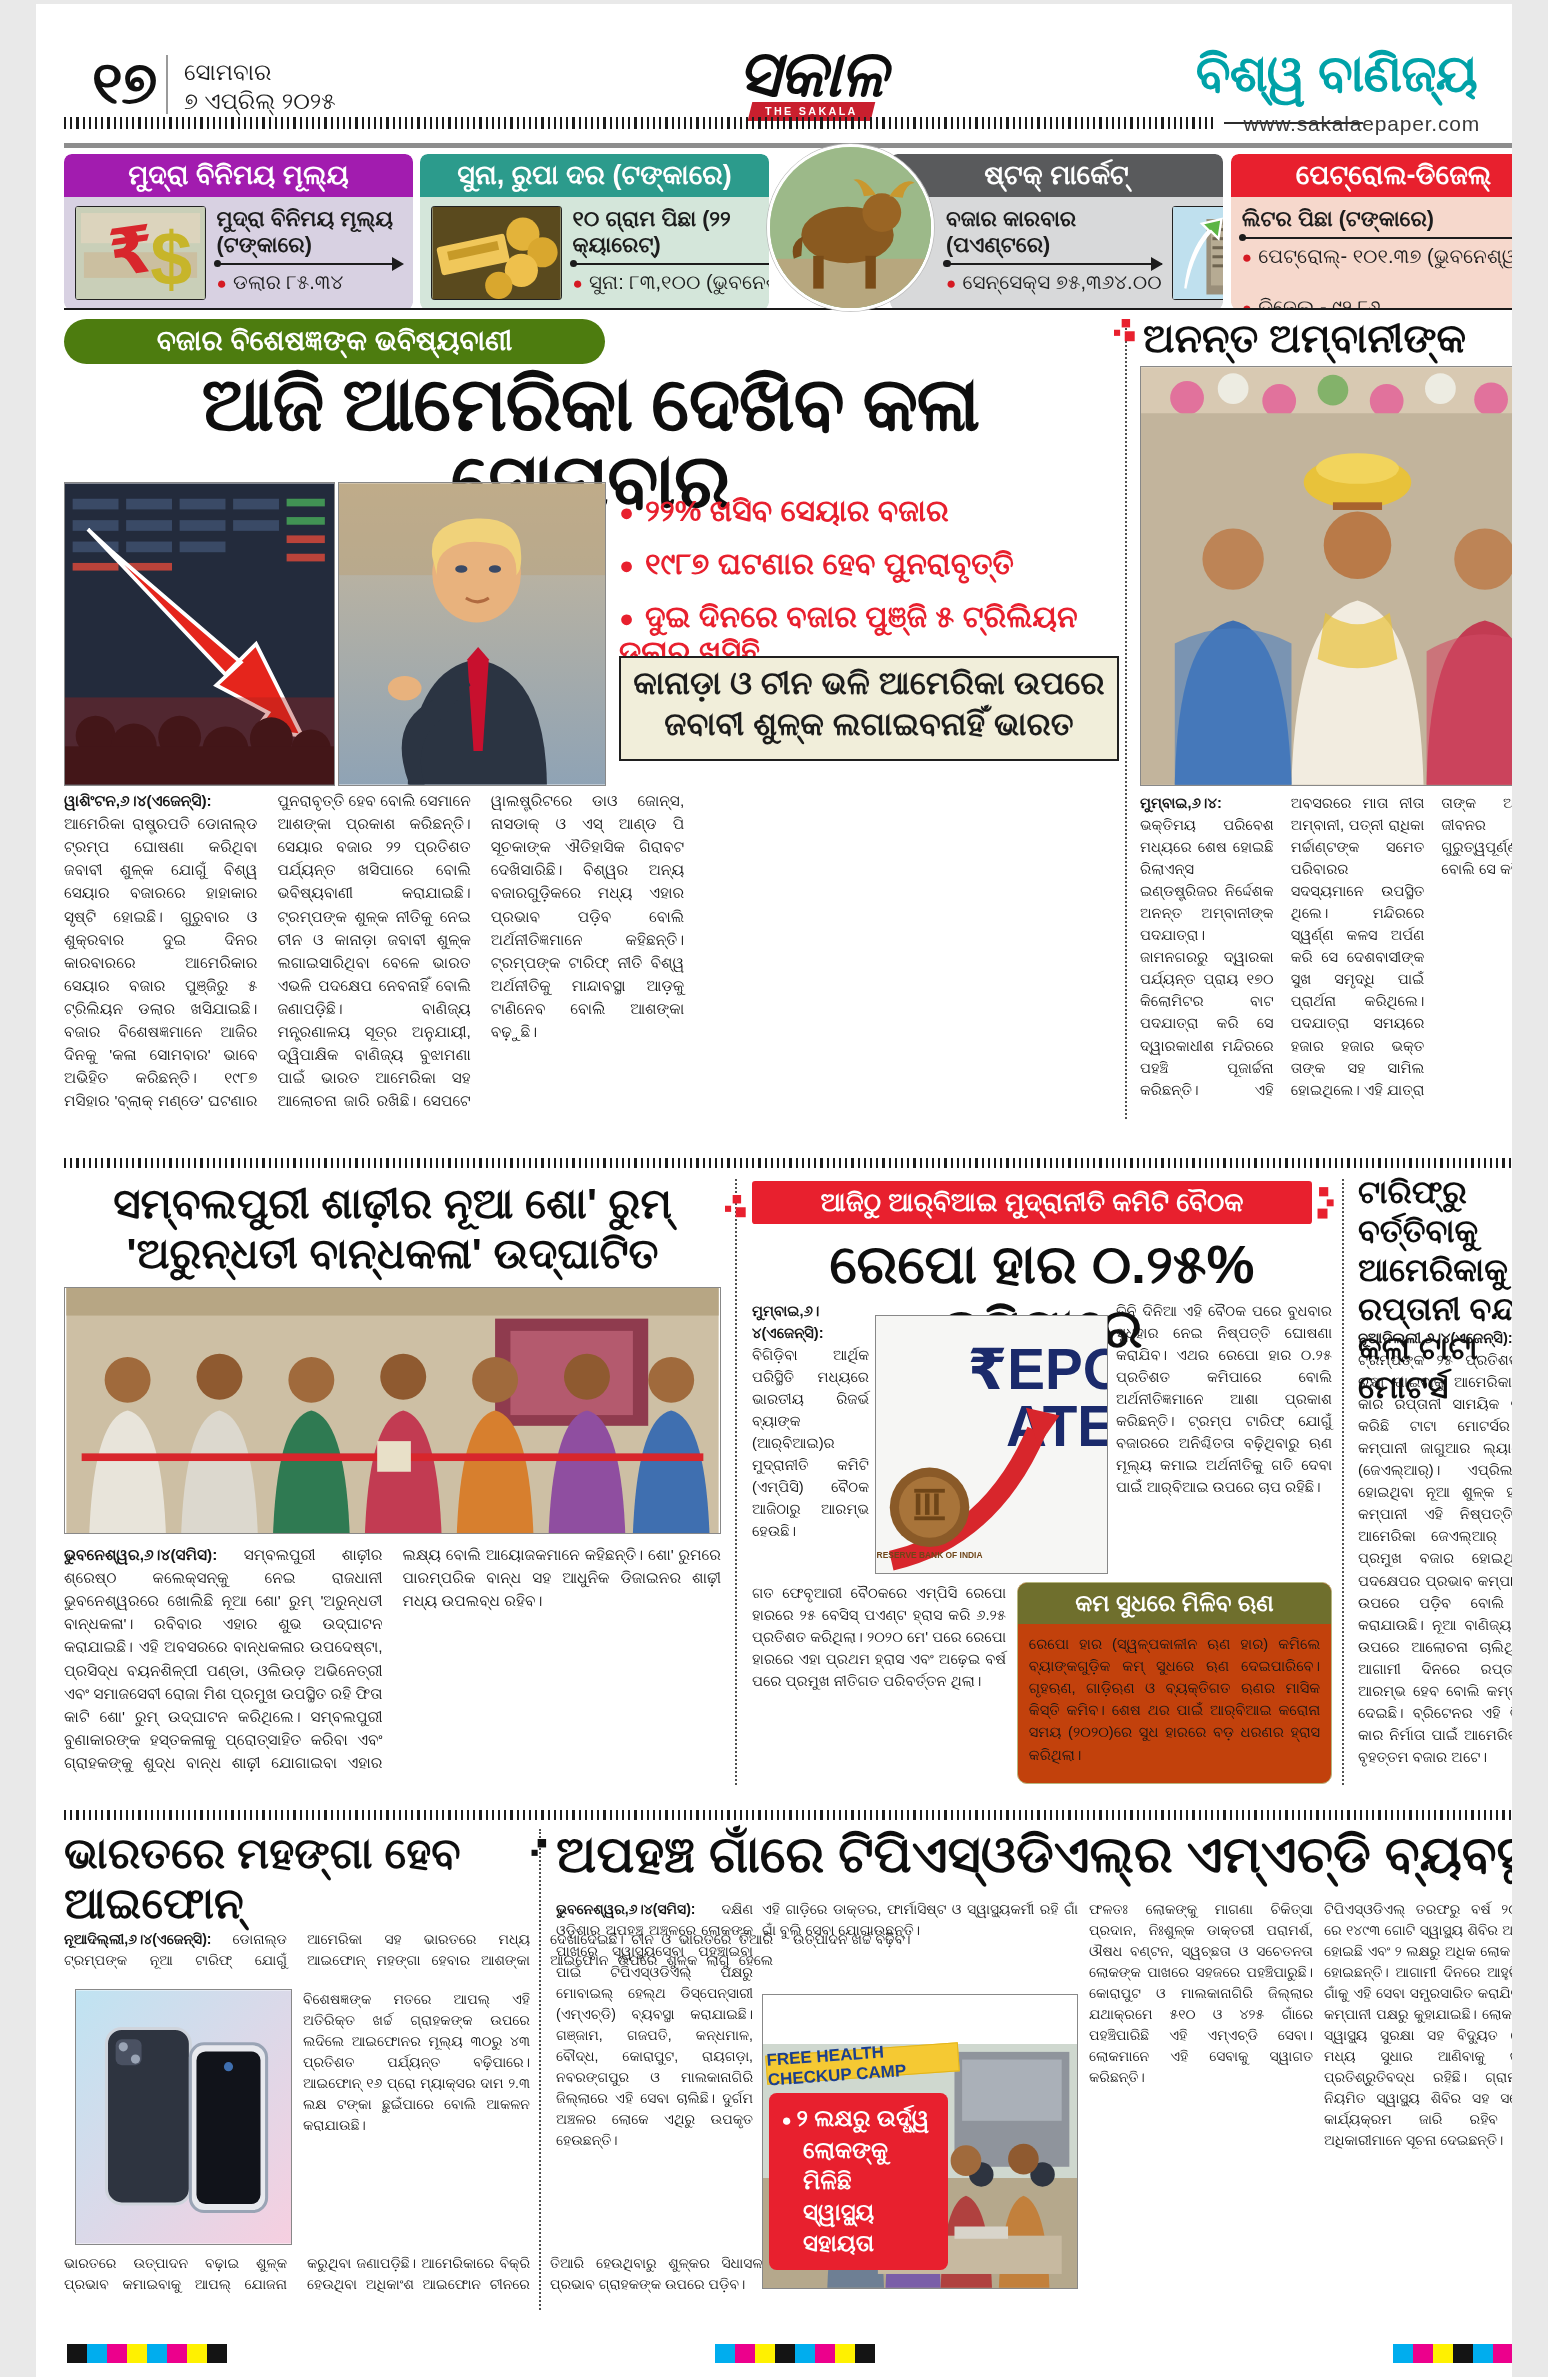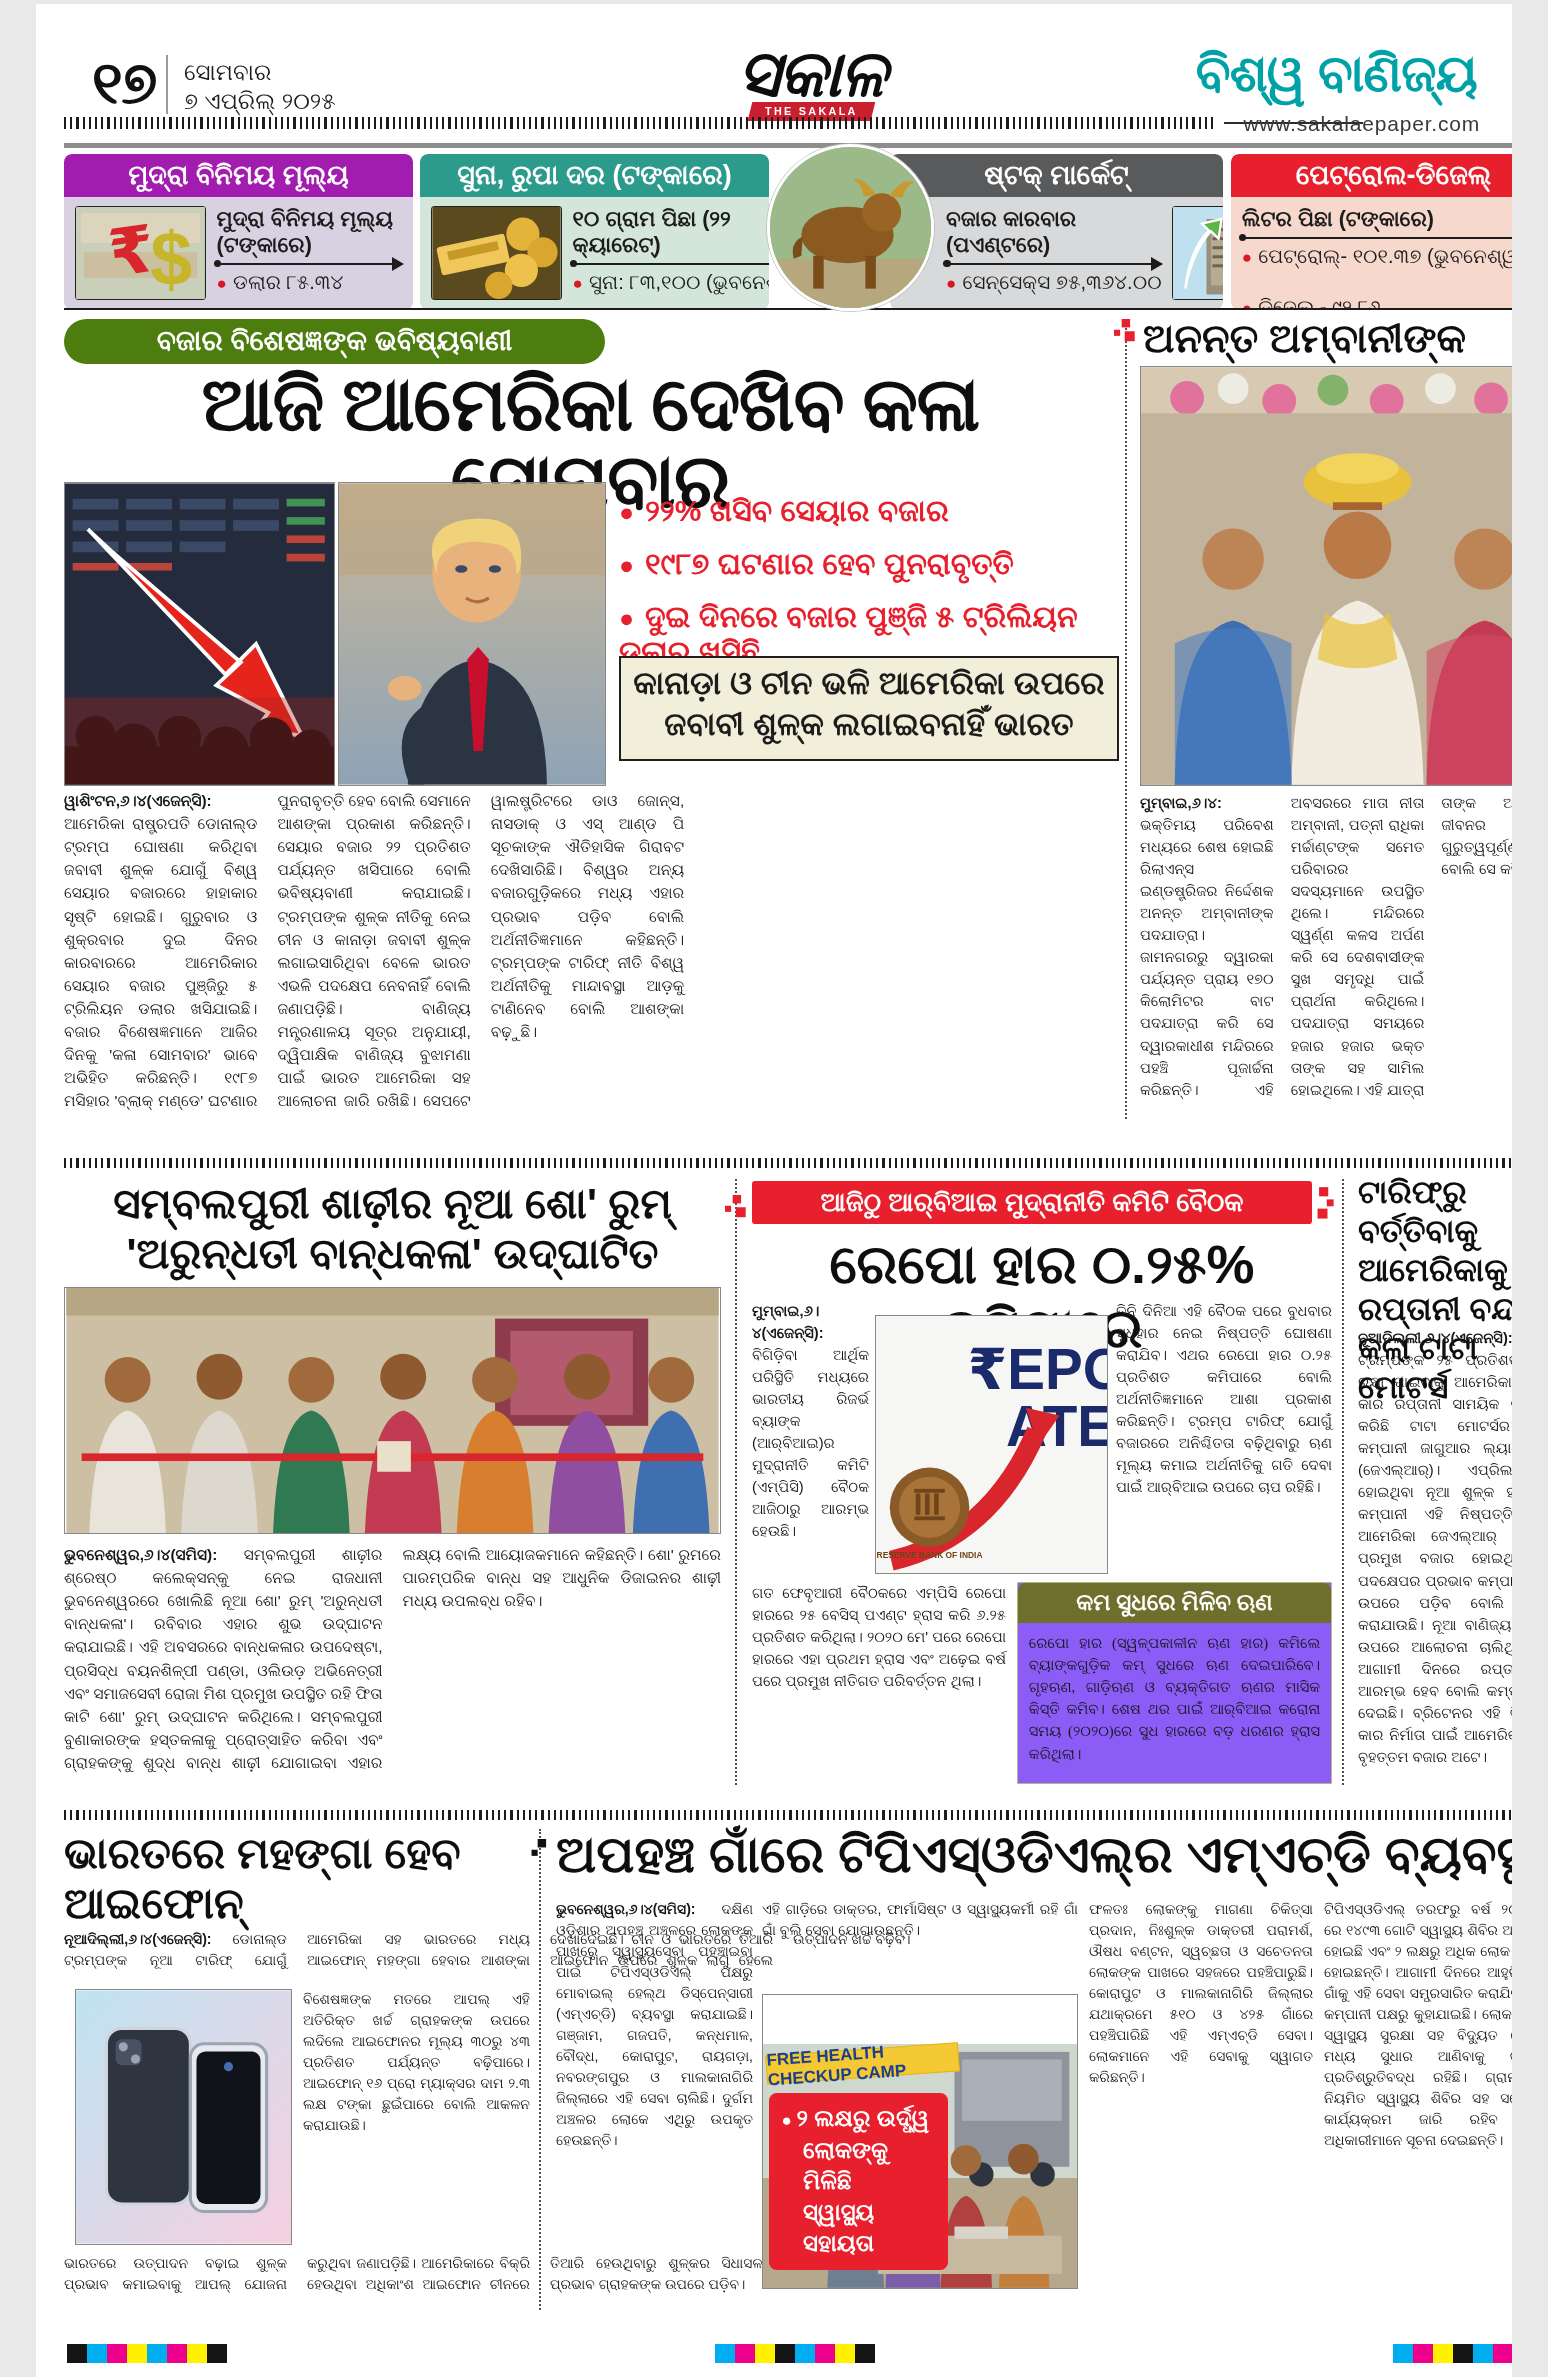--- a/index.html
+++ b/index.html
@@ -50,21 +50,21 @@
   .cols3 { columns:3; column-gap:17px; column-fill:auto; }
   .cols5 { columns:5; column-gap:20px; column-fill:auto; }
   .dotv { border-left:2.3px dotted #4e4e4e; width:0; }
   .redbullet { font-size:24px; font-weight:bold; color:#e8202e; }
   .redbullet:before { content:"●"; margin-right:9.3px; }
 
   .photo { border:0.8px solid #888; overflow:hidden; }
   .photo svg { display:block; width:100%; height:100%; }
 
   
-  .olivebox { border:1.5px solid #b6b67e; background:#8b5cf6; border-radius:1px; overflow:hidden;font-family:Liberation Serif, serif; }
+  .olivebox { border:1.5px solid #b6b67e; background:#c2410c; border-radius:10px; overflow:hidden; }
   .olivehead { background:#6f6f2d; color:#fff; font-size:23px; font-weight:bold; text-align:center; padding:7px 0; border-radius:7.7px 7.7px 0 0; }
   .olivebody { padding:9.3px 10.8px; font-size:14.7px; text-align:justify; line-height:1.5; color:#161616; }
 
   
   .tp-white { background:#f4f4f2; }
   .tp-logo { color:#1b3f8f; font-weight:bold; font-size:23px; letter-spacing:0.8px; }
   .tp-sub { color:#333; font-size:7.7px; letter-spacing:0.4px; }
   .tp-banner { background:#f5c933; color:#1b3f8f; font-weight:bold; font-size:17px; display:flex; align-items:center; justify-content:center; transform:rotate(-4deg); border:1.5px solid #e2b51b; }
   .tp-callout { background:#e8202e; border-radius:7.7px; color:#fff; font-weight:bold; font-size:23px; line-height:1.35; padding:10.8px 12.3px; }
   .tp-callout .dot:before { content:"● "; font-size:17px; }

